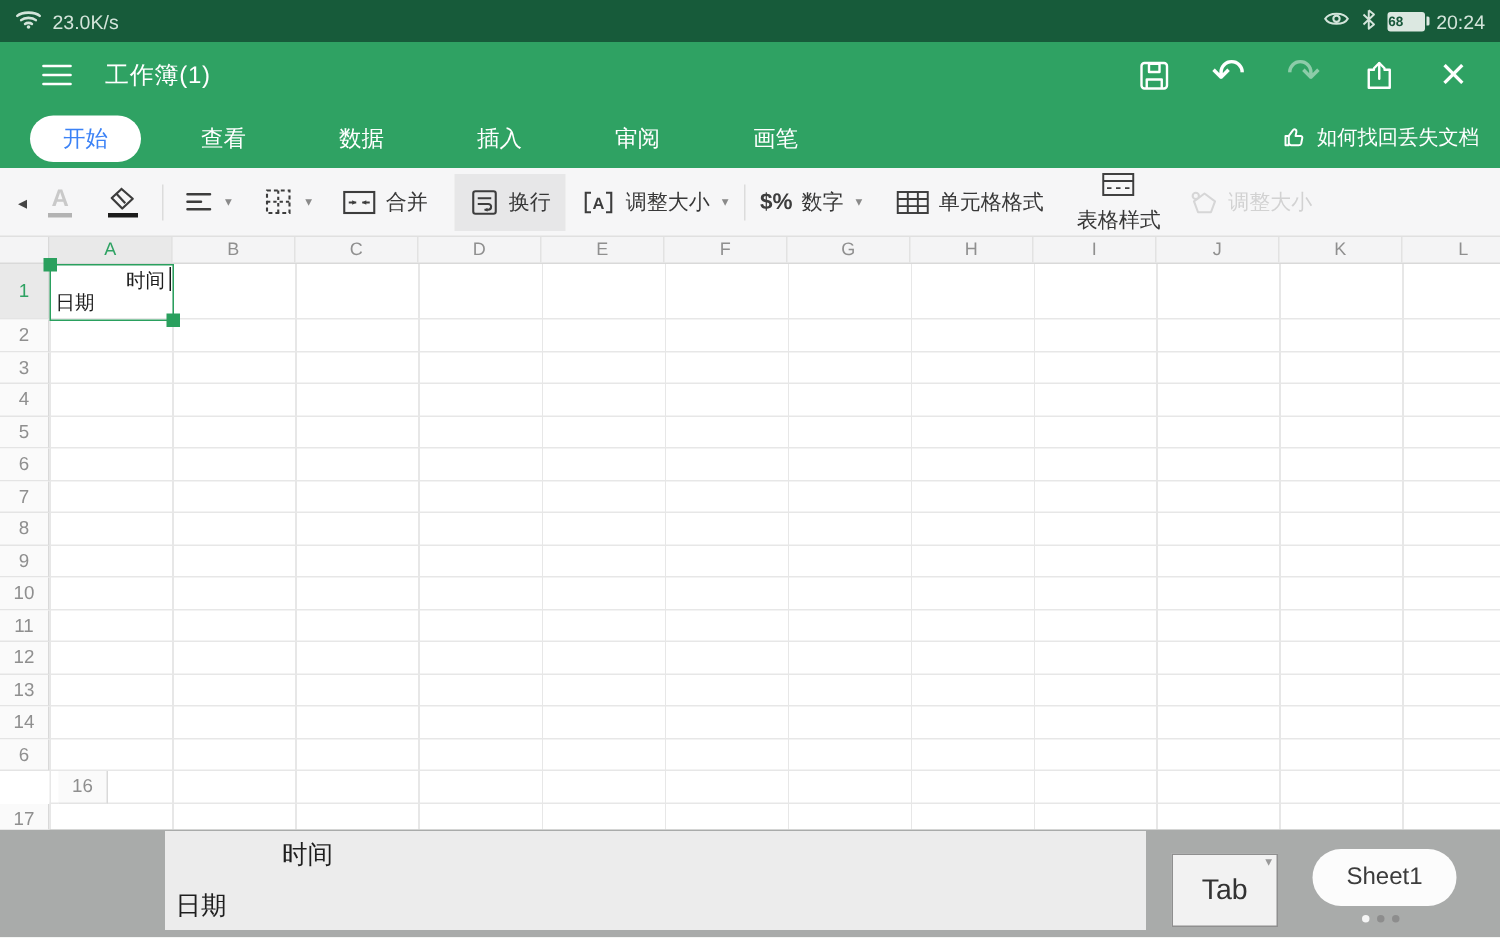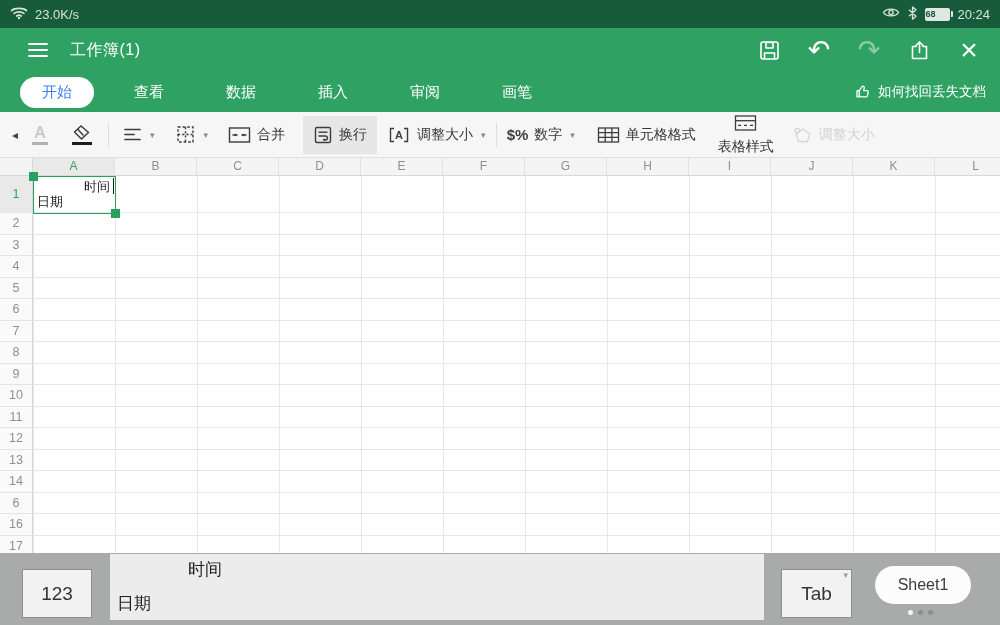--- a/index.html
+++ b/index.html
@@ -315,35 +315,34 @@
         <div class="row-h" style="top: 141px; height: 21.5px;">6</div>
         <div class="row-h" style="top: 162.5px; height: 21.5px;">7</div>
         <div class="row-h" style="top: 184px; height: 21.5px;">8</div>
         <div class="row-h" style="top: 205.5px; height: 21.5px;">9</div>
         <div class="row-h" style="top: 227px; height: 21.5px;">10</div>
         <div class="row-h" style="top: 248.5px; height: 21.5px;">11</div>
         <div class="row-h" style="top: 270px; height: 21.5px;">12</div>
         <div class="row-h" style="top: 291.5px; height: 21.5px;">13</div>
         <div class="row-h" style="top: 313px; height: 21.5px;">14</div>
         <div class="row-h" style="top: 334.5px; height: 21.5px;">6</div>
-        <div class="row-h" style="top: 356px; height: 21.5px;">16</div>
+        <div class="row-h" style="top: 356px; height: 21.5px; margin-left: 39px;">16</div>
         <div class="row-h" style="top: 377.5px; height: 21.5px;">17</div>
       </div>
     <div id="corner"></div>
     <div id="selection">
       <span class="l1">时间</span>
       <span class="l2">日期</span>
       <span class="cursor"></span>
       <span class="handle tl"></span>
       <span class="handle br"></span>
     </div>
   </div>
 
   <div id="bottom-bar">
-    <div class="kb-btn" id="btn-123">123</div>
     <div id="cell-editor">
       <span class="e1">时间</span>
       <span class="e2">日期</span>
     </div>
     <div class="kb-btn" id="btn-tab">
       <span>Tab</span>
       <span class="tab-caret">▾</span>
     </div>
     <div id="sheet-tab">Sheet1</div>
     <div id="sheet-dots">

